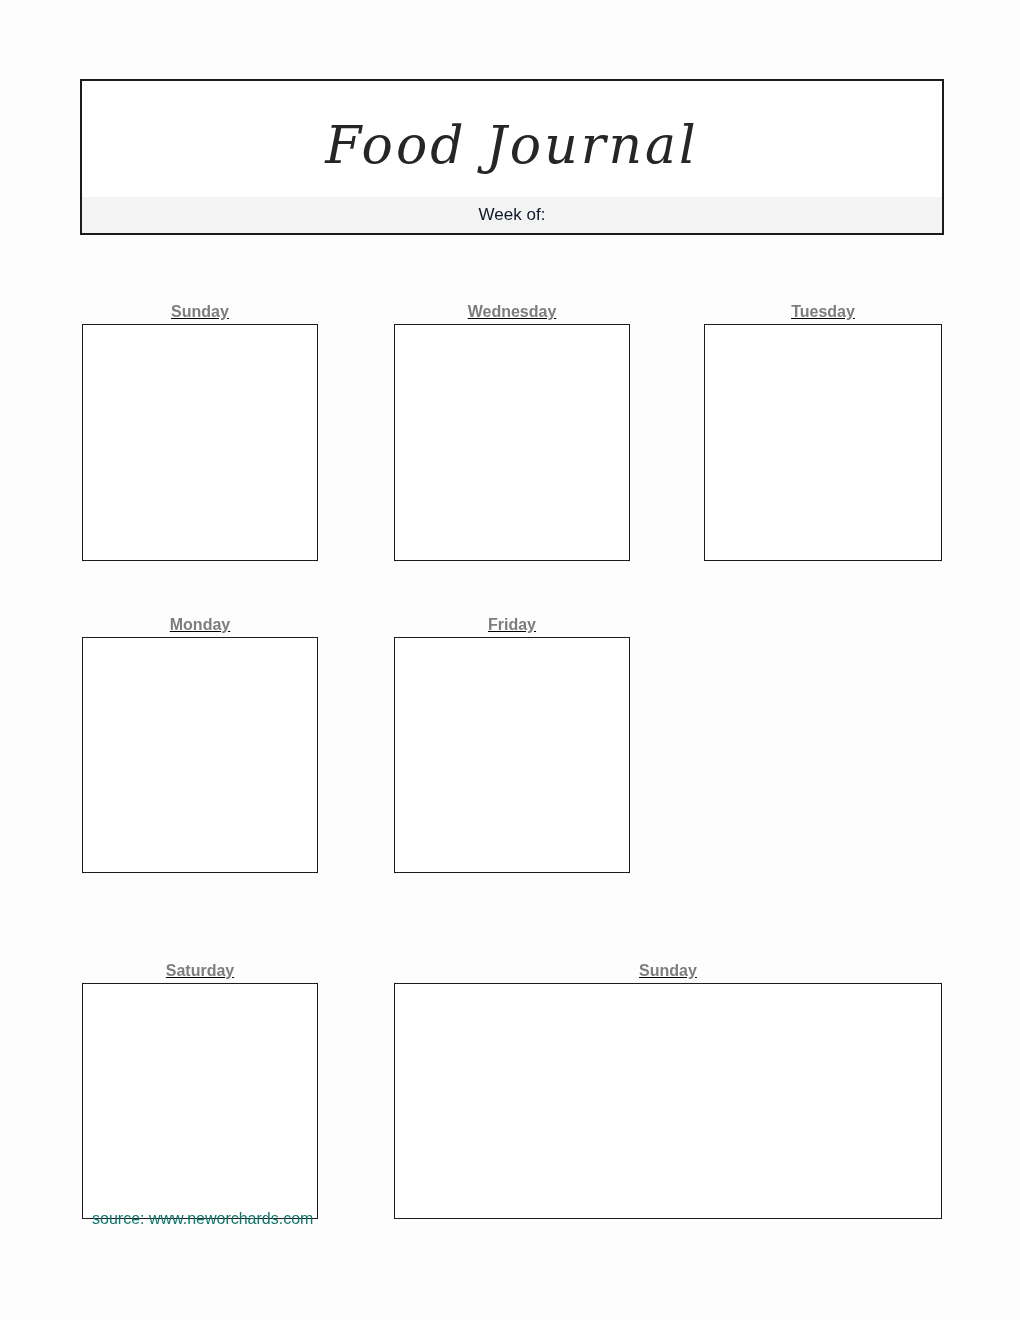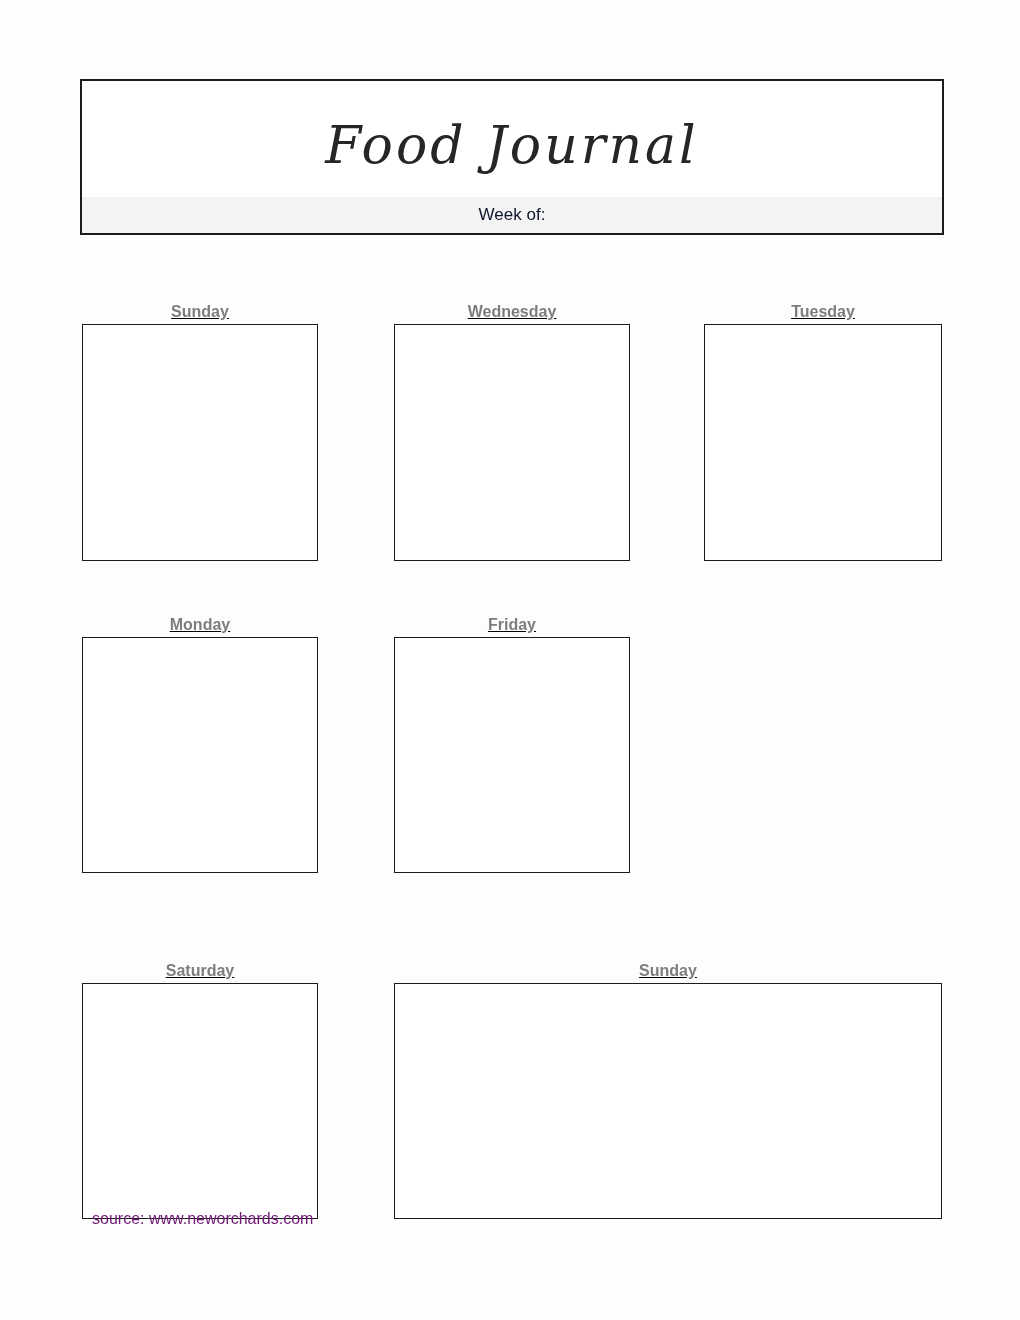--- a/index.html
+++ b/index.html
@@ -69,21 +69,21 @@
   .c1 { left: 78px;  width: 240px; }
   .c2 { left: 390px; width: 240px; }
   .c3 { left: 700px; width: 242px; }
   .c-notes { left: 390px; width: 552px; }
 
   
   .source-credit {
     position: absolute;
     left: 88px; top: 1206px;
     font-size: 16px;
-    color: #701a75;
+    color: #0f766e;
   }
 </style>
 </head>
 <body>
 
 <div class="page">
 
   <div class="header-box">
     <div class="journal-title">Food Journal</div>
     <div class="week-band">

